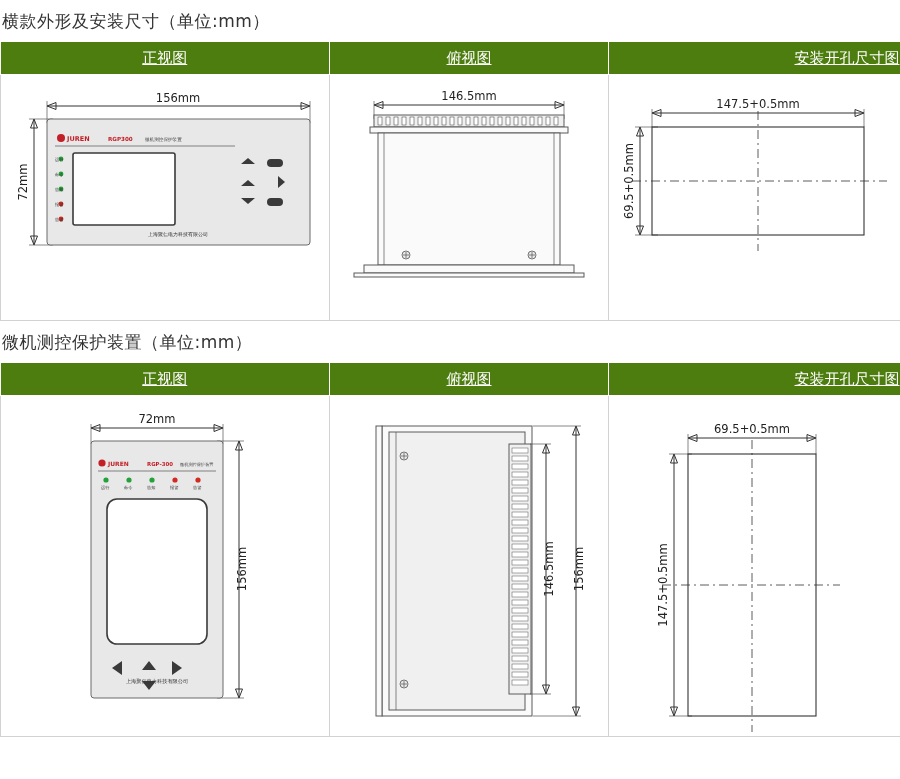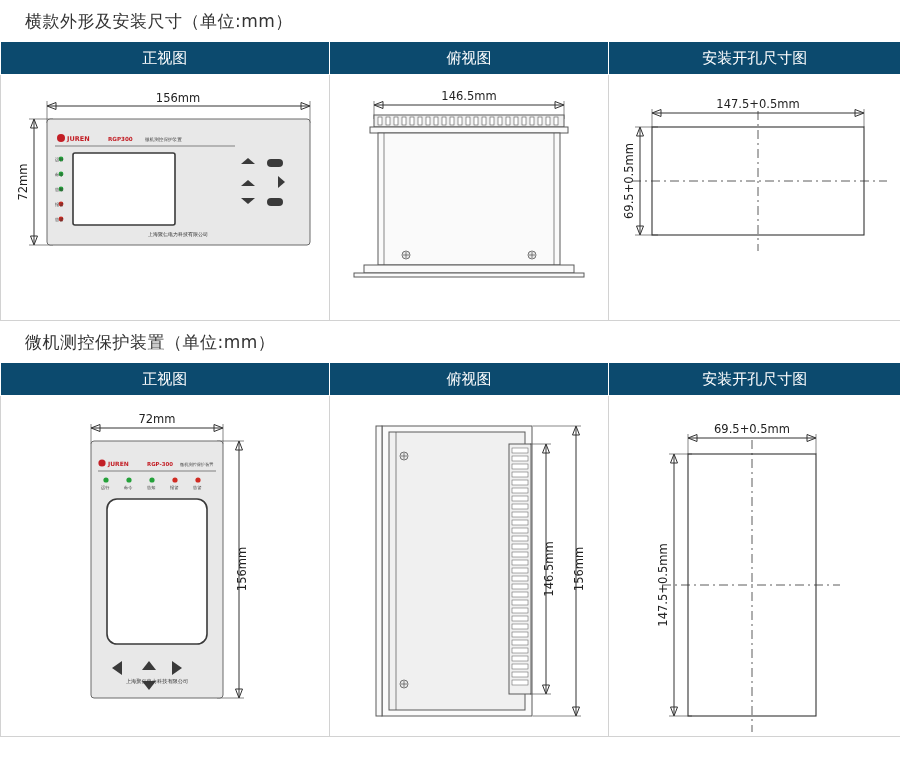--- a/index.html
+++ b/index.html
@@ -8,38 +8,38 @@
     background:#ffffff;
     font-family:"DejaVu Sans","Liberation Sans",sans-serif;
     color:#222;
     overflow:hidden;
   }
   .section-title{
     font-size:17px;
     color:#333;
     padding:10px 2px 8px 2px;
     letter-spacing:0.5px;
-    margin-left:23px;
   }
   .tbl{
     width:900px;
     border-collapse:collapse;
     table-layout:fixed;
   }
   .tbl th{
-    background:#0c4a6e;
+    background:#4d7c0f;
     color:#ffffff;
     font-weight:normal;
     font-size:15px;
     height:30px;
     border:1px solid #ffffff;
     border-left:none;
     border-right:1px solid #ffffff;
-  }
-  .tbl th:last-child{border-right:none;}
+    text-decoration:underline;
+  }
+  .tbl th:last-child{border-right:none;text-align:right;}
   .tbl td{
     border:1px solid #d2d2d2;
     border-top:none;
     vertical-align:middle;
     text-align:center;
     background:#fff;
     padding:0;
   }
   .cellwrap{display:flex;align-items:center;justify-content:center;}
   svg{display:block;}

